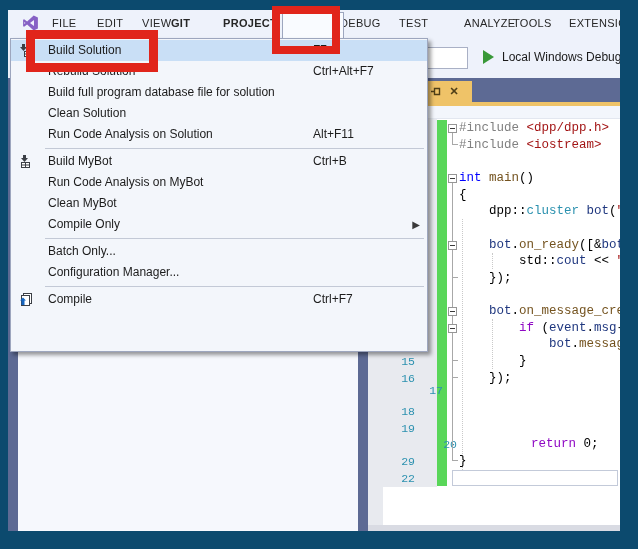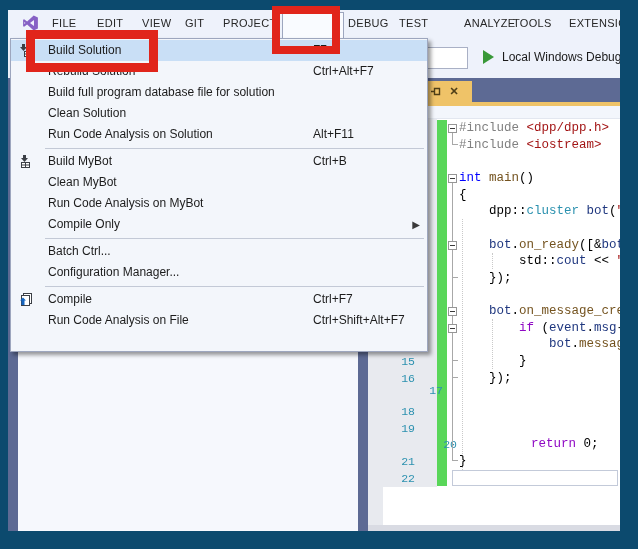--- a/index.html
+++ b/index.html
@@ -76,24 +76,24 @@
 <div id="screen">
 
   <div class="abs menubar">
     <svg class="abs" style="left:14px;top:5px" width="17" height="16" viewBox="0 0 16 16">
       <path fill="#8661C5" d="M11.2 0.6 L4.6 6.5 L1.6 4.2 L0.6 4.7 V11.3 L1.6 11.8 L4.6 9.5 L11.2 15.4 L15.4 13.6 V2.4 Z M3 8 L1.8 9 V7 Z M11.5 5 V11 L7.5 8 Z"></path>
     </svg>
     <div>
         <span class="mb-item" style="left: 44px;">FILE</span>
         <span class="mb-item" style="left: 89px;">EDIT</span>
         <span class="mb-item" style="left: 134px;">VIEW</span>
-        <span class="mb-item" style="left: 177px;">GIT</span>
-        <span class="mb-item" style="left: 215px;">PROJECT</span>
+        <span class="mb-item" style="left: 163px; font-weight: bold;">GIT</span>
+        <span class="mb-item" style="left: 215px; font-weight: bold;">PROJECT</span>
         <span class="mb-item" style="left: 283px;">BUILD</span>
-        <span class="mb-item" style="left: 340px;">DEBUG</span>
+        <span class="mb-item" style="left: 332px;">DEBUG</span>
         <span class="mb-item" style="left: 391px;">TEST</span>
         <span class="mb-item" style="left: 456px;">ANALYZE</span>
         <span class="mb-item" style="left: 505px;">TOOLS</span>
         <span class="mb-item" style="left: 561px;">EXTENSIONS</span>
       </div>
   </div>
   <div class="abs build-open-bg"></div>
 
   <div class="abs toolbar">
     <div class="combo"></div>
@@ -197,21 +197,21 @@
         </div>
         <div class="code-line" style="top: 300.7px;">
           <span class="line-num">19</span>
           <span class="code-text"></span>
         </div>
         <div class="code-line" style="top: 317.35px; margin-left: 42px;">
           <span class="line-num">20</span>
           <span class="code-text"><span class="tk-pl">    </span><span class="tk-ctrl">return</span><span class="tk-pl"> </span><span class="tk-num">0</span><span class="tk-pl">;</span></span>
         </div>
         <div class="code-line" style="top: 334px;">
-          <span class="line-num">21</span>
+          <span class="line-num">29</span>
           <span class="code-text"><span class="tk-pl">}</span></span>
         </div>
         <div class="code-line" style="top: 350.65px;">
           <span class="line-num">22</span>
           <span class="code-text"></span>
         </div>
         <div class="fold-box" style="top: 5px;"></div>
         <div class="fold-line" style="top: 14px; height: 11.65px;"></div>
         <div class="fold-box" style="top: 54.95px;"></div>
         <div class="fold-line" style="top: 63.95px; height: 278.05px;"></div>
@@ -254,47 +254,43 @@
       <div class="menu-item">
         <span class="mi-icon"><svg width="15" height="15" viewBox="0 0 15 15">
             <path fill="#3B3F46" d="M5 1h3v3h2L6.5 8 3 4h2z"></path>
             <rect x="3.5" y="8.5" width="8" height="5" fill="#fff" stroke="#3B3F46"></rect>
             <path d="M3.5 11h8M7.5 8.5v5" stroke="#3B3F46" fill="none"></path>
           </svg></span>
         <span class="mi-label">Build MyBot</span>
         <span class="mi-shortcut">Ctrl+B</span>
       </div>
       <div class="menu-item">
+        <span class="mi-label">Run Code Analysis on MyBot</span>
+      </div>
+      <div class="menu-item">
         <span class="mi-label">Clean MyBot</span>
-      </div>
-      <div class="menu-item">
-        <span class="mi-label">Run Code Analysis on MyBot</span>
       </div>
       <div class="menu-item">
         <span class="mi-label">Compile Only</span>
         <span class="mi-arrow">▶</span>
       </div>
       <div class="menu-sep"></div>
       <div class="menu-item">
-        <span class="mi-label">Batch Ctrl...</span>
+        <span class="mi-label">Batch Only...</span>
       </div>
       <div class="menu-item">
         <span class="mi-label">Configuration Manager...</span>
       </div>
       <div class="menu-sep"></div>
       <div class="menu-item">
         <span class="mi-icon"><svg width="15" height="15" viewBox="0 0 15 15">
             <rect x="5.5" y="1.5" width="8" height="10" fill="#fff" stroke="#3B3F46"></rect>
             <rect x="3.5" y="3.5" width="8" height="10" fill="#fff" stroke="#3B3F46"></rect>
             <path fill="#1565C0" d="M2 8.5 5 5.5 8 8.5H6.5V13h-3V8.5z"></path>
           </svg></span>
         <span class="mi-label">Compile</span>
         <span class="mi-shortcut">Ctrl+F7</span>
       </div>
-      <div class="menu-item">
-        <span class="mi-label">Run Code Analysis on File</span>
-        <span class="mi-shortcut">Ctrl+Shift+Alt+F7</span>
-      </div>
     </div>
 
   <div class="abs red-box b2" style="left:272px;top:6px;width:68px;height:48px;"></div>
   <div class="abs red-box" style="left:26px;top:30px;width:132px;height:42px;"></div>
 </div>
 
 </body></html>

